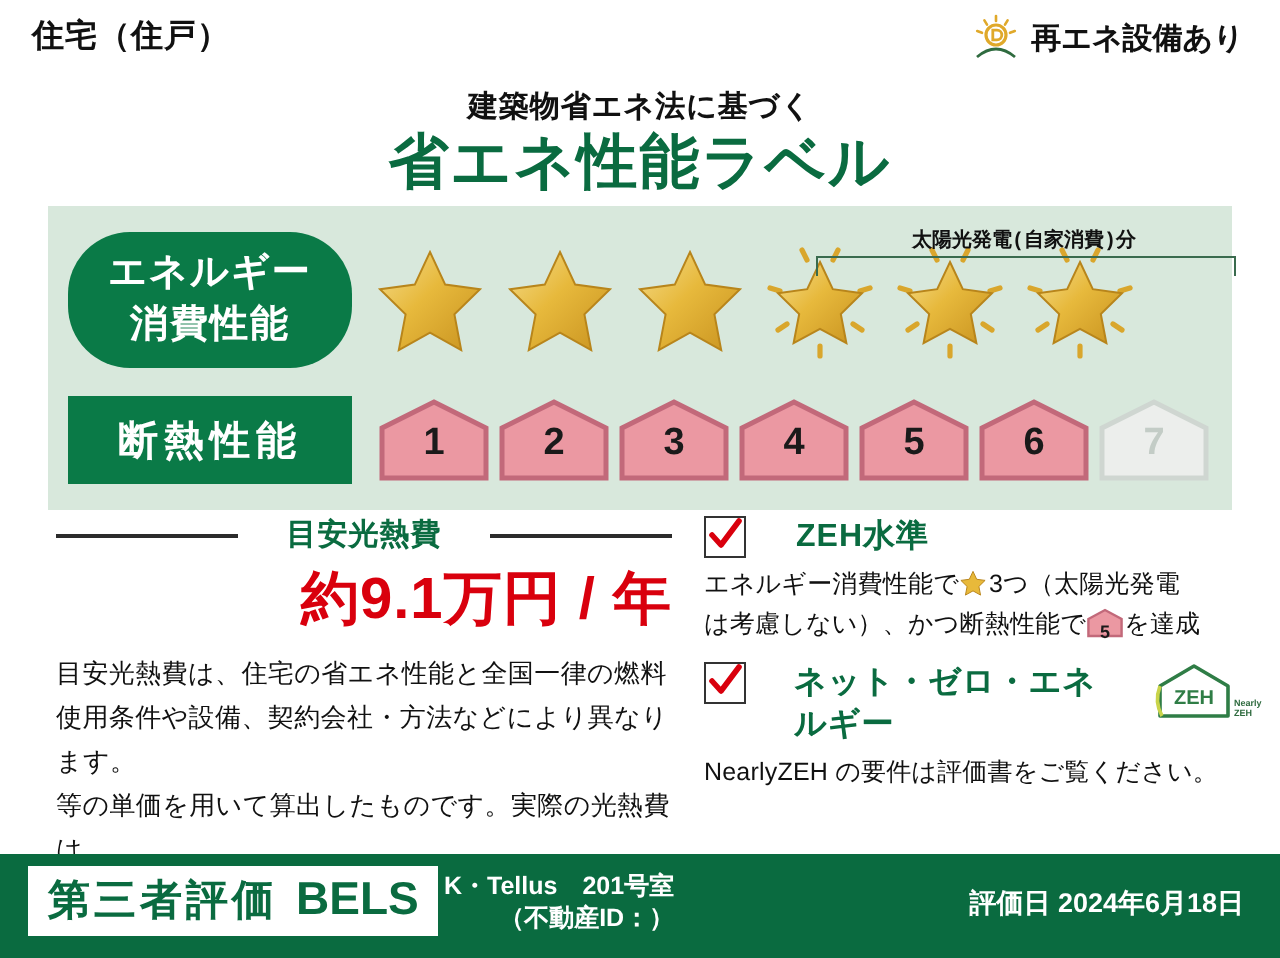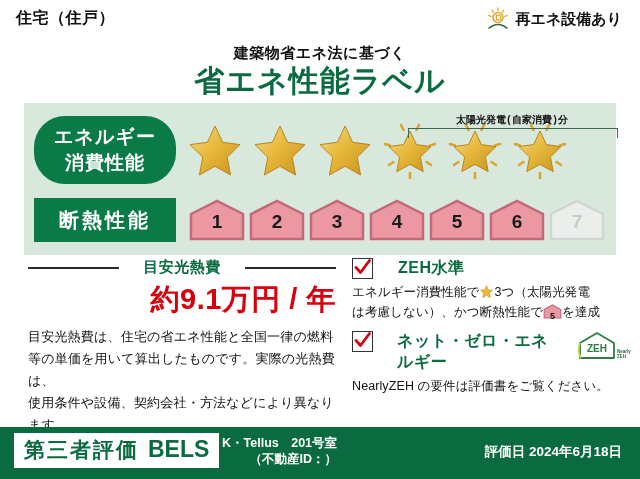--- a/index.html
+++ b/index.html
@@ -300,22 +300,22 @@
   </div>
 
   <div class="cost-head">
     <span class="ln"></span>
     <span class="tx">目安光熱費</span>
     <span class="ln"></span>
   </div>
   <div class="cost-value">約9.1万円 / 年</div>
   <div class="cost-note">
     <div>目安光熱費は、住宅の省エネ性能と全国一律の燃料</div>
+    <div>使用条件や設備、契約会社・方法などにより異なります。</div>
     <div>等の単価を用いて算出したものです。実際の光熱費は、</div>
-    <div>使用条件や設備、契約会社・方法などにより異なります。</div>
   </div>
 
   <div class="zeh-wrap">
 
     <div class="zeh-head">
       <span class="chk">
         <svg viewBox="0 0 17 17">
             <path d="M2 8.5 L6.5 13.5 L15.5 1.5" fill="none" stroke="#d9000d" stroke-width="2.8" stroke-linecap="round" stroke-linejoin="round"></path>
           </svg>
       </span>

